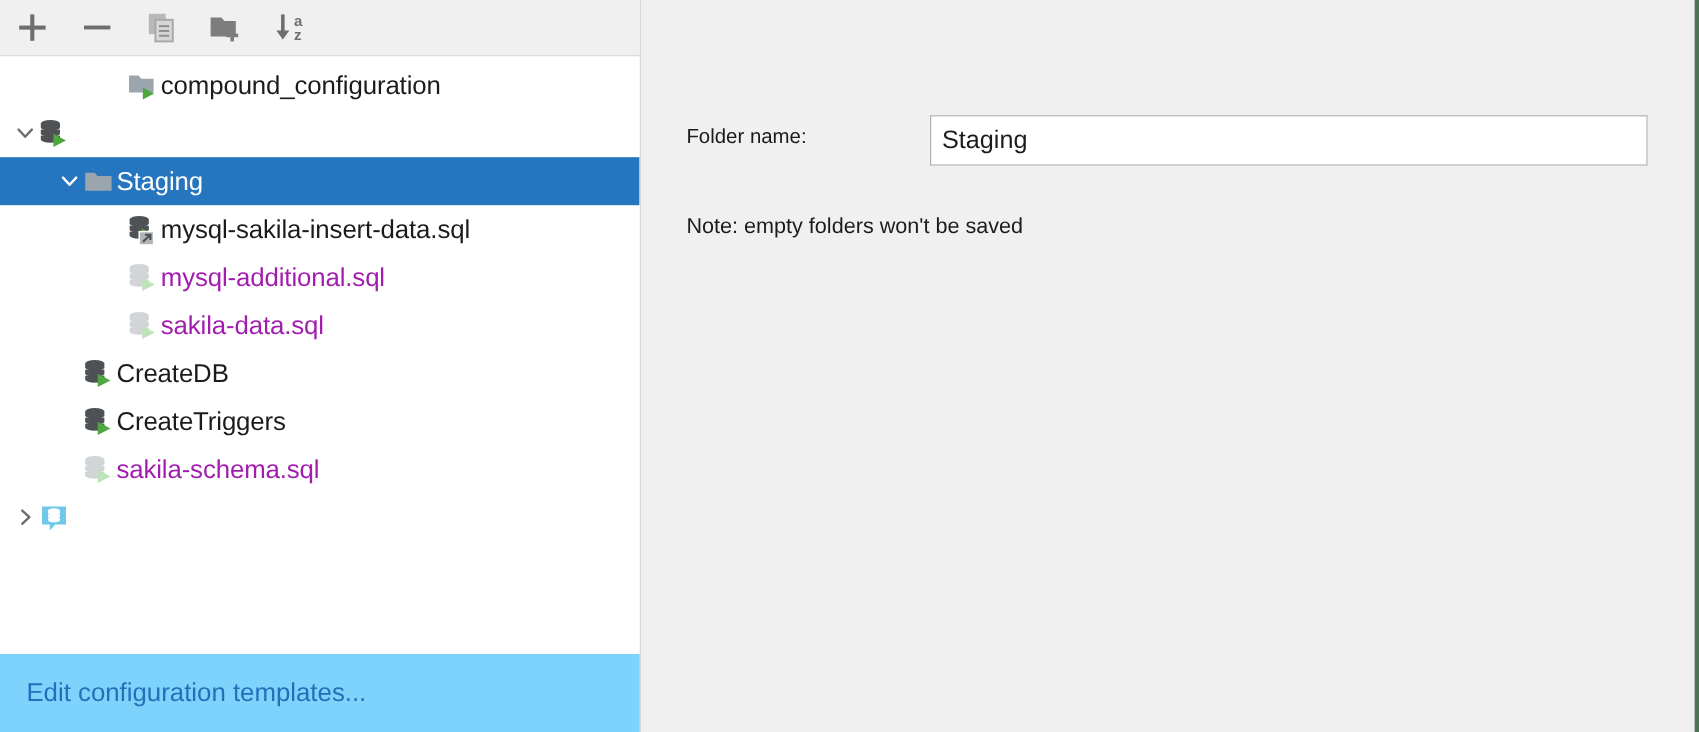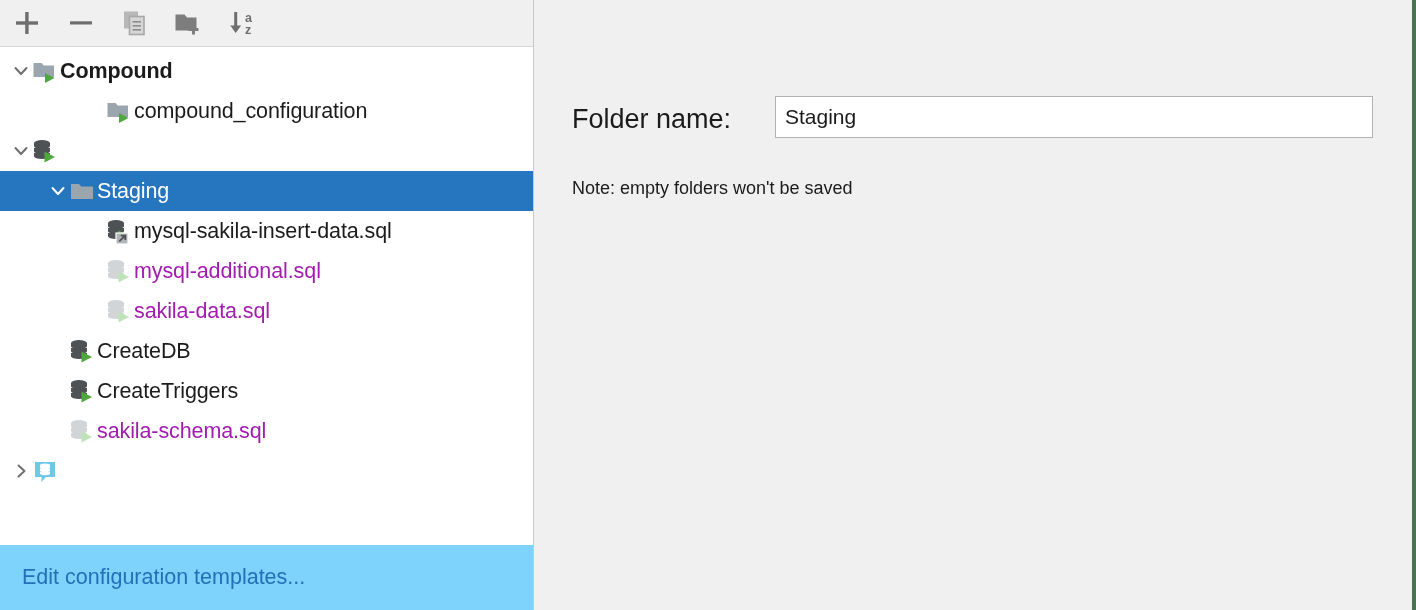--- a/index.html
+++ b/index.html
@@ -105,21 +105,21 @@
   
   #right-panel {
     flex: 1 1 auto;
     height: 610px;
     background: #f0f0f0;
     position: relative;
   }
   #folder-name-label {
     position: absolute;
     left: 38px; top: 104px;
-    font-size: 27px;
+    font-size: 17px;
     color: #1b1b1b;
   }
   #folder-name-input {
     position: absolute;
     left: 241px; top: 96px;
     width: 598px; height: 42px;
     background: #ffffff;
     border: 1px solid #b2b2b2;
     font-family: "Liberation Sans", sans-serif;
     font-size: 21px;
@@ -189,34 +189,20 @@
             <path d="M2.3 17.5 L13.1 17.5 L7.7 25 Z" fill="#6e6e6e"></path>
             <text x="17" y="13.5" font-family="Liberation Sans, sans-serif" font-size="12.5" font-weight="bold" fill="#6e6e6e">a</text>
             <text x="17" y="25.5" font-family="Liberation Sans, sans-serif" font-size="12.5" font-weight="bold" fill="#6e6e6e">z</text>
           </svg>
         </span>
       </div>
 
     </div>
 
     <div id="tree">
-        <div class="row ind0">
-          <span class="chev" style="color: rgb(110, 110, 110);">
-            <svg width="20" height="20" viewBox="0 0 20 20">
-              <path d="M4.5 7 L10 13 L15.5 7" stroke="currentColor" stroke-width="2" fill="none" stroke-linecap="round" stroke-linejoin="round"></path>
-            </svg>
-          </span>
-          <span class="icon-wrap">
-            <svg width="26" height="26" viewBox="0 0 26 26">
-      <path d="M1.5 5 h8 l2.2 2.6 h10.3 v11.4 h-20.5 z" fill="#9aa5ad"></path>
-      <path d="M13 15 L22.5 20 L13 25 Z" fill="#4fa83d"></path>
-            </svg>
-          </span>
-          <span class="label bold">Compound</span>
-        </div>
         <div class="row ind2">
           <span class="chev empty" style="color: rgb(110, 110, 110);">
             <svg width="20" height="20" viewBox="0 0 20 20">
               <path d="M4.5 7 L10 13 L15.5 7" stroke="currentColor" stroke-width="2" fill="none" stroke-linecap="round" stroke-linejoin="round"></path>
             </svg>
           </span>
           <span class="icon-wrap">
             <svg width="26" height="26" viewBox="0 0 26 26">
       <path d="M1.5 5 h8 l2.2 2.6 h10.3 v11.4 h-20.5 z" fill="#9aa5ad"></path>
       <path d="M13 15 L22.5 20 L13 25 Z" fill="#4fa83d"></path>

